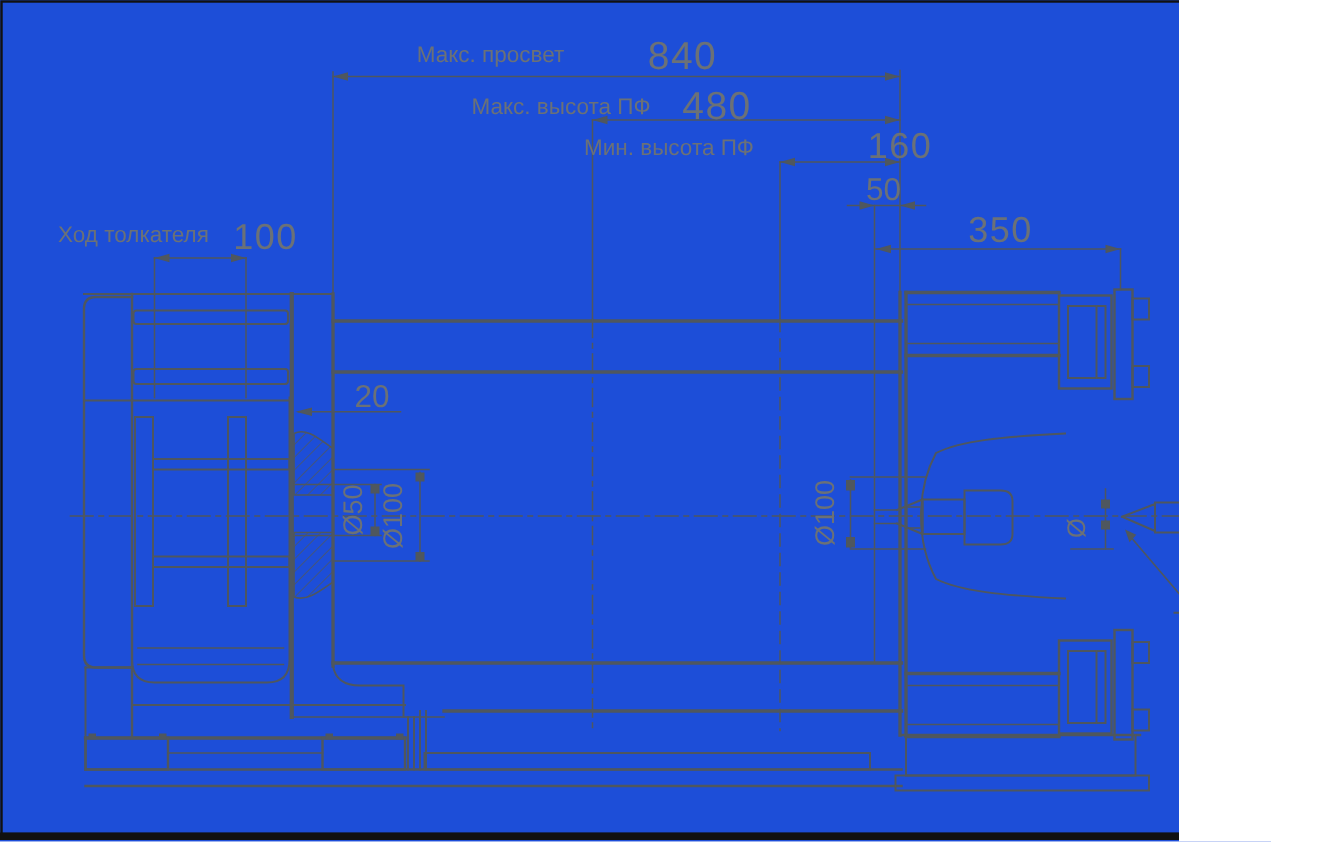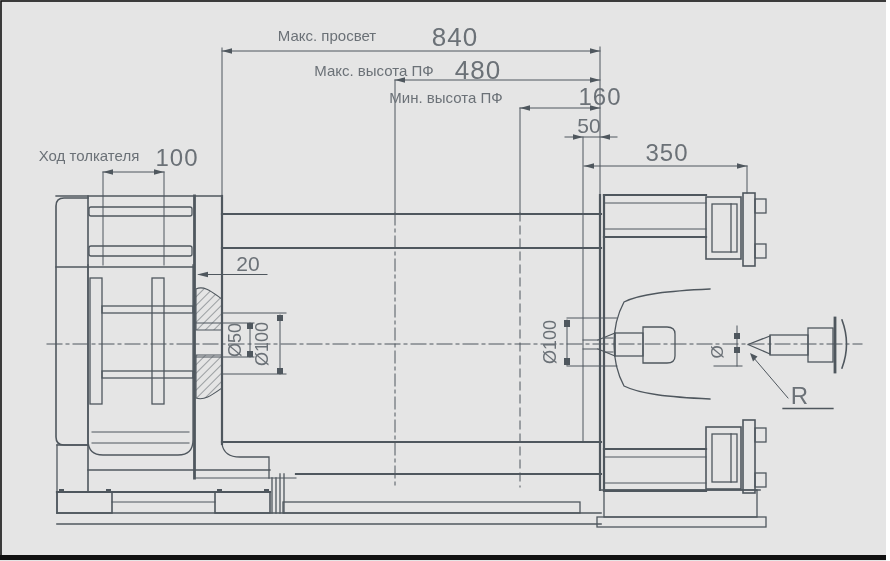--- a/index.html
+++ b/index.html
@@ -1,16 +1,16 @@
 <!DOCTYPE html>
 <html><head>
 <meta charset="utf-8">
 <style>
   html,body{margin:0;padding:0;background:#ffffff;}
-  #stage{position:relative;width:886px;height:561px;background:#e5e5e5;overflow:hidden;}
+  #stage{position:relative;width:786px;height:561px;background:#1d4ed8;overflow:hidden;}
   svg{position:absolute;left:0;top:0;}
   .ln{stroke:#4f575e;fill:none;stroke-width:1.3;stroke-linecap:square;}
   .w1{stroke-width:1;}
   .w16{stroke-width:1.6;}
   .w2{stroke-width:2.2;}
   .w28{stroke-width:2.8;}
   .fill{fill:#4f575e;stroke:none;}
   .hatchfill{fill:url(#hatch);stroke:#4f575e;stroke-width:1.1;}
   .t{fill:#6b7177;font-family:"Liberation Sans","DejaVu Sans",sans-serif;font-weight:400;}
   .t-label{font-size:15px;}

